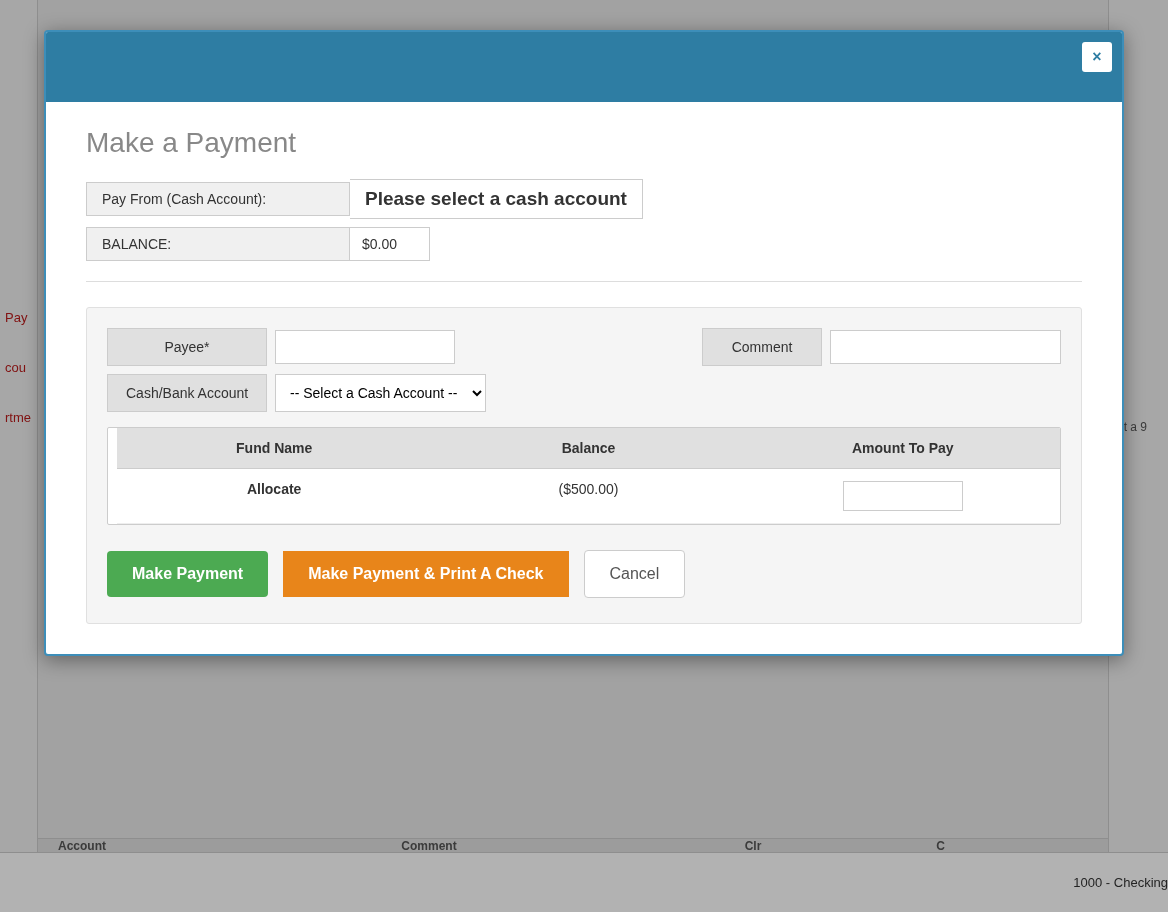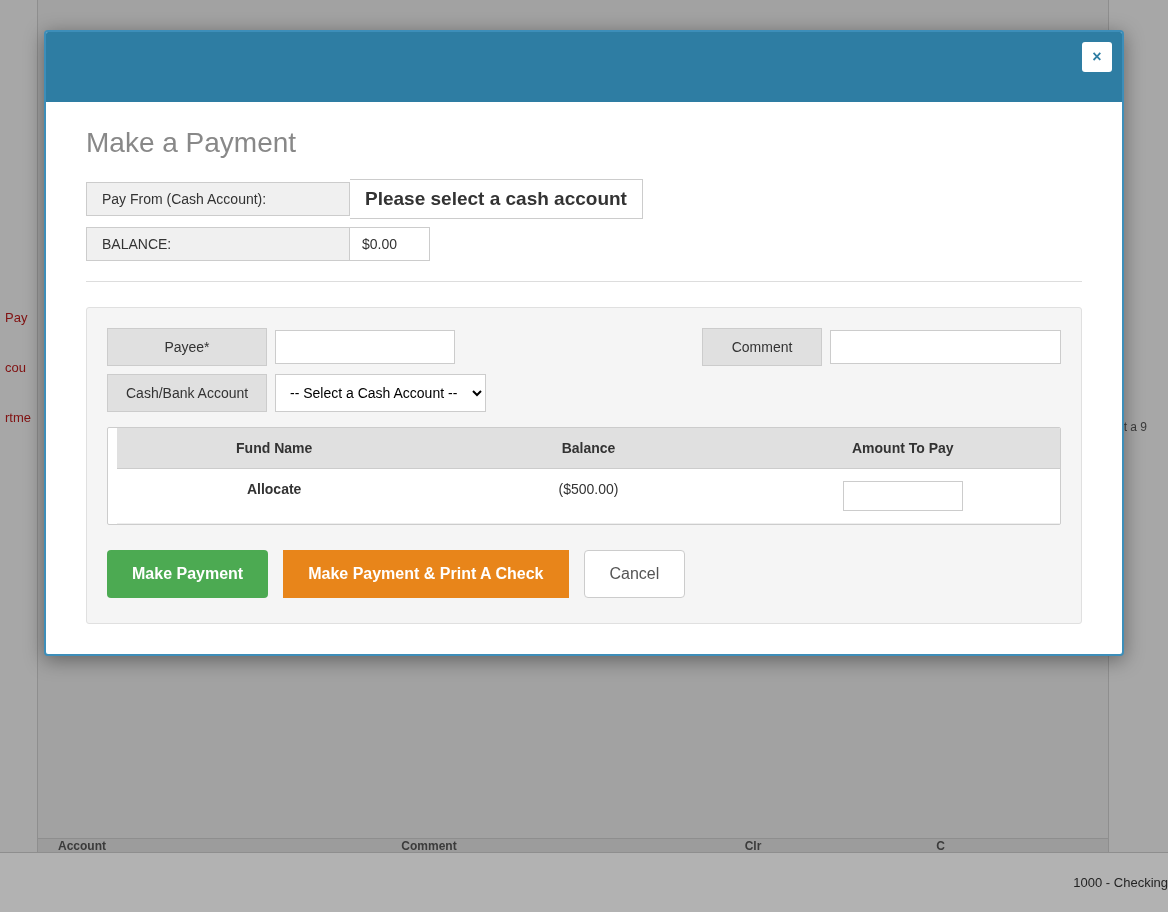--- a/index.html
+++ b/index.html
@@ -272,20 +272,21 @@
       border: 1px solid #ccc;
       padding: 6px 8px;
       font-size: 14px;
       width: 120px;
       background: #fff;
     }
 
     .buttons-row {
       display: flex;
       gap: 15px;
+      align-items: center;
       padding: 5px 0;
     }
 
     .btn-make-payment {
       background: #4caa52;
       color: #fff;
       border: none;
       padding: 14px 25px;
       font-size: 16px;
       border-radius: 4px;

